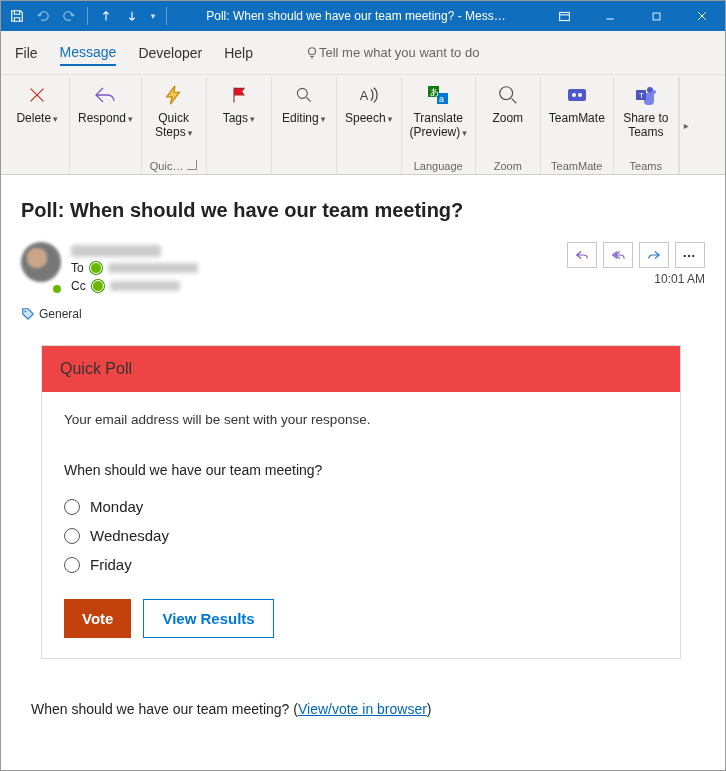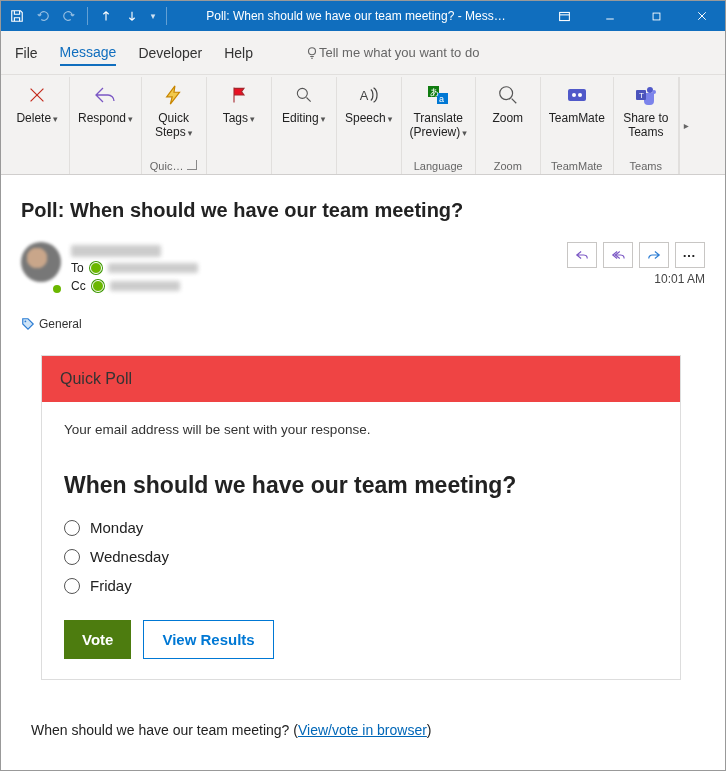--- a/index.html
+++ b/index.html
@@ -135,43 +135,43 @@
   }
   .recip-row { font-size:12px; color:#222; display:flex; align-items:center; gap:6px; margin-top:4px;}
   .presence-inline { width:12px;height:12px;border-radius:50%;background:#6bb700;display:inline-block;border:1px solid #fff; box-shadow:0 0 0 1px #3a9600;}
   .header-actions { display:flex; align-items:flex-start; gap:6px;}
   .hdr-btn {
     width:30px;height:26px;border:1px solid #c8c6c4; background:#fff;
     display:flex;align-items:center;justify-content:center;
   }
   .hdr-more { letter-spacing:2px; font-weight:700;}
   .timestamp { font-size:12px; color:#444; margin-top:4px;}
-  .category-row { margin-top:24px; font-size:12px; color:#333; display:flex; align-items:center; gap:4px;}
+  .category-row { margin-top:14px; font-size:12px; color:#333; display:flex; align-items:center; gap:4px;}
   .cat-icon { width:14px;height:14px; color:#2b7cd3;}
   
   .poll-card {
     margin: 24px 0 0 20px;
     width: 640px;
     border: 1px solid #ddd;
     background:#fff;
   }
   .poll-card-title {
     background:#ef4444; padding:14px 18px; font-size:16px; color:#333;
   }
   .poll-body { padding: 20px 22px 20px 22px; }
   .disclaimer { font-size:13.5px; color:#333; margin-bottom:35px;}
-  .poll-question { font-size:23px; font-weight:700; margin-bottom:14px;}
+  .poll-question { font-size:14px; font-weight:400; margin-bottom:14px;}
   .poll-option { display:flex; align-items:center; gap:10px; font-size:15px; padding:6px 0;}
   .radio {
     width:16px;height:16px;border:1.5px solid #555;border-radius:50%;
     background:#fff;
   }
   .poll-buttons { display:flex; gap:12px; margin-top:20px;}
   .btn-primary {
-    background:#4d7c0f;color:#fff;border:none;padding:10px 18px;font-size:15px;font-weight:600;
+    background:#c2410c;color:#fff;border:none;padding:10px 18px;font-size:15px;font-weight:600;
   }
   .btn-secondary {
     background:#fff;color:#0078d4;border:1.5px solid #0078d4;padding:10px 18px;font-size:15px;font-weight:600;
   }
   .poll-footer {
     text-align:right; padding:0 22px 20px 0;
   }
   .poll-footer a { color:#0067b8; font-size:14px; text-decoration:underline;}
   
   .footer-line {

